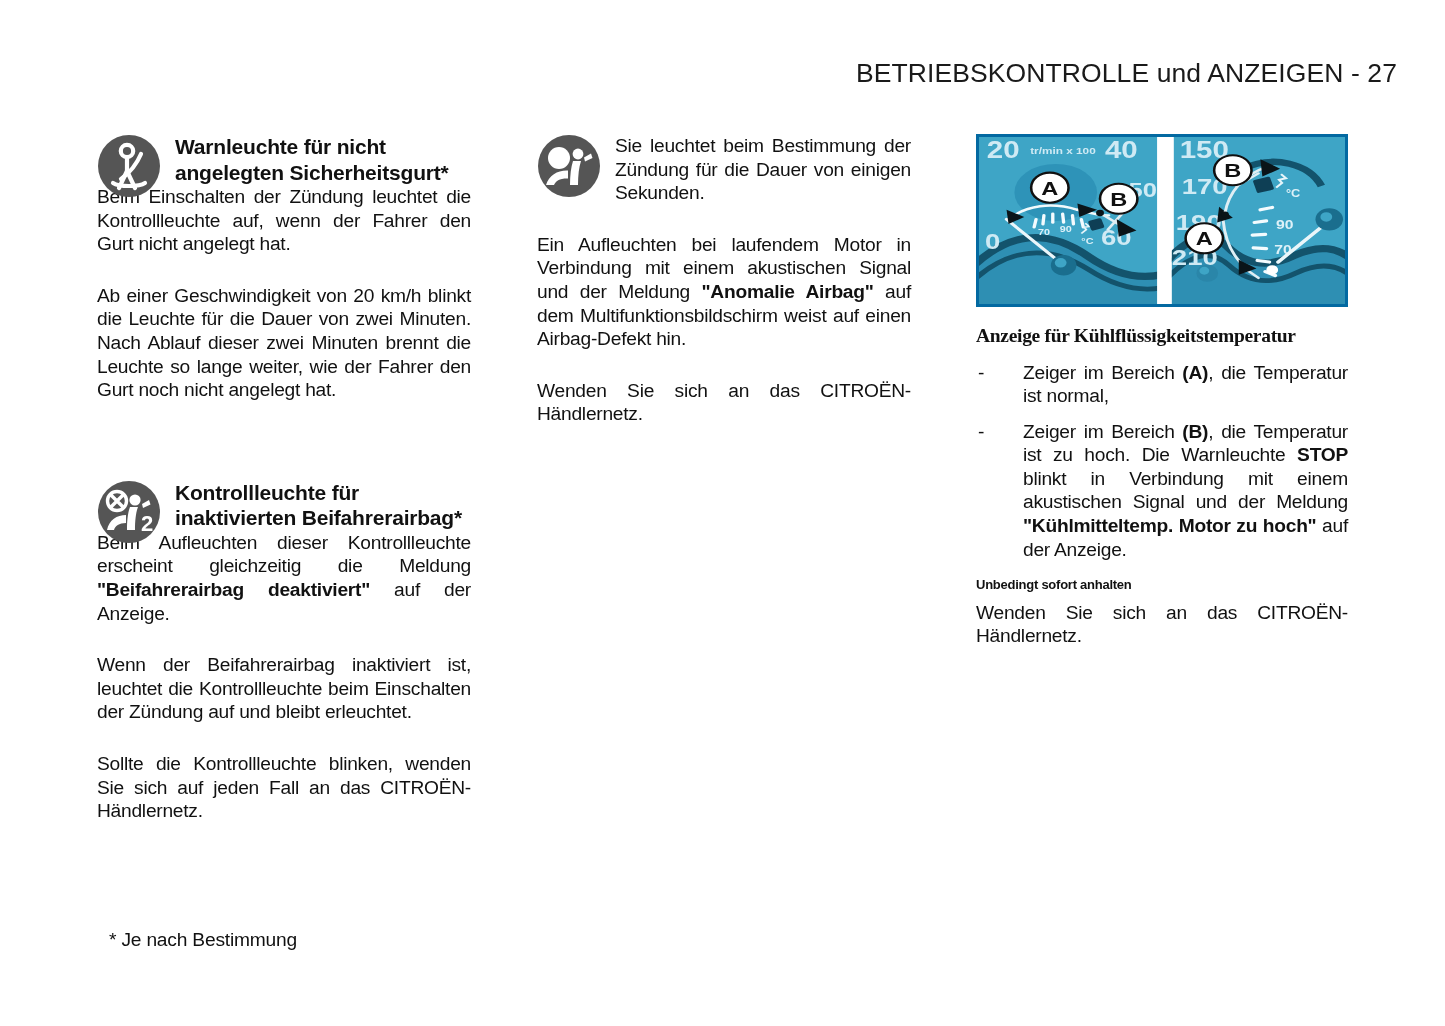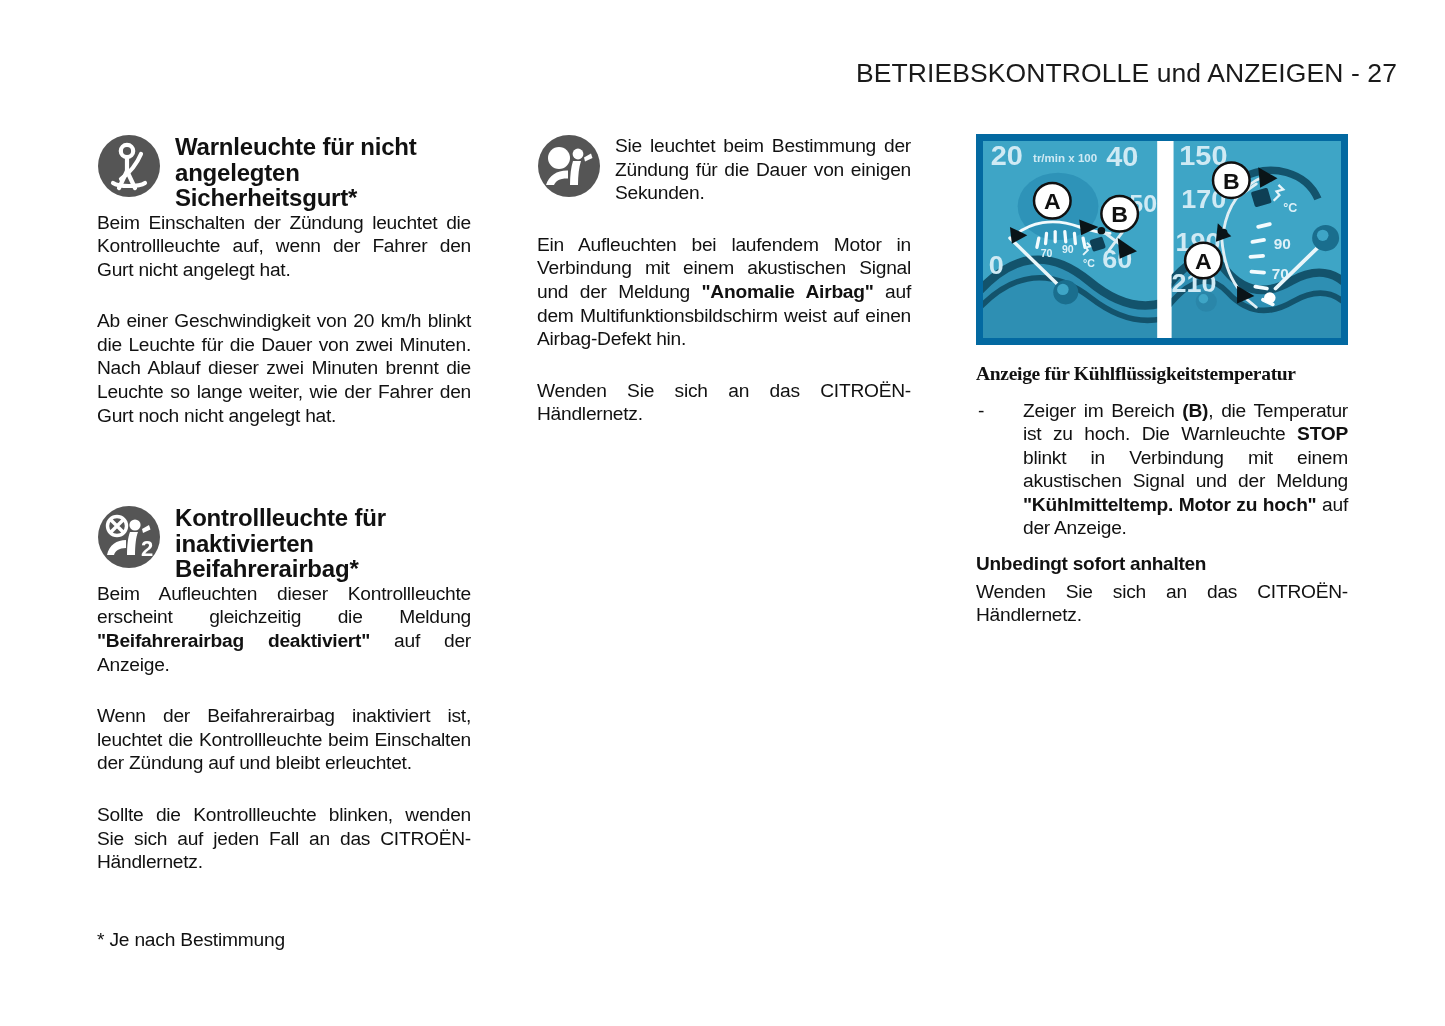--- a/index.html
+++ b/index.html
@@ -44,21 +44,21 @@
     position: absolute;
     left: 0;
     top: 0;
     width: 64px;
     height: 64px;
   }
   .icon-wrap svg { display: block; width: 64px; height: 64px; }
 
   .sec-title {
     margin: 0 0 0 78px;
-    font-size: 24px;
+    font-size: 21px;
     font-weight: bold;
     line-height: 25.5px;
     letter-spacing: -0.2px;
     color: #111;
   }
 
   
   p.body {
     margin: 0;
     font-size: 19.2px;
@@ -108,42 +108,42 @@
   .col3-title {
     margin: 16px 0 0 0;
     font-size: 19.5px;
     font-weight: bold;
     line-height: 25.5px;
     letter-spacing: -0.3px;
     font-family: Liberation Serif, serif;
   }
   .subhead {
     margin: 4px 0 0 0;
-    font-size: 19px;
+    font-size: 13px;
     font-weight: bold;
     line-height: 23.6px;
     letter-spacing: -0.25px;
   }
 
   
   .cluster-figure {
     width: 372px;
-    height: 211px;
+    height: 173px;
     position: relative;
     overflow: hidden;
     background: #3ea5c6;
-    border: 7px solid #0369a1;
+    border: 3px solid #0369a1;
     box-sizing: border-box;
   }
   .cluster-svg { display: block; width: 100%; height: 100%; }
 
   
   .footnote {
     position: absolute;
-    left: 97px;
+    left: 109px;
     top: 928px;
     font-size: 19.2px;
     line-height: 23.6px;
     letter-spacing: -0.2px;
     color: #111;
   }
 </style>
 </head>
 <body>
 
@@ -347,20 +347,21 @@
         <text x="258" y="51" text-anchor="middle" font-family="Liberation Sans, sans-serif" font-size="24" font-weight="bold" fill="#101010">B</text>
         <circle cx="229" cy="128" r="19" fill="#ffffff" stroke="#101010" stroke-width="2.6"></circle>
         <text x="229" y="137" text-anchor="middle" font-family="Liberation Sans, sans-serif" font-size="24" font-weight="bold" fill="#101010">A</text>
       </g>
     </svg>
   </div>
 
   <h2 class="col3-title">Anzeige für Kühlflüssigkeitstemperatur</h2>
 
   <ul class="dash-list">
+    <li><span>Zeiger im Bereich </span><b>(A)</b><span>, die Temperatur ist normal,</span></li>
     <li><span>Zeiger im Bereich </span><b>(B)</b><span>, die Temperatur ist zu hoch. Die Warnleuchte </span><b>STOP</b><span> blinkt in Verbindung mit einem akustischen Signal und der Meldung </span><b>"Kühlmitteltemp. Motor zu hoch"</b><span> auf der Anzeige.</span></li>
   </ul>
 
   <p class="subhead">Unbedingt sofort anhalten</p>
   <p class="body" style="margin-top:4px;">Wenden Sie sich an das CITROËN-Händlernetz.</p>
 
 </div>
 
 <div class="footnote">* Je nach Bestimmung</div>
 

